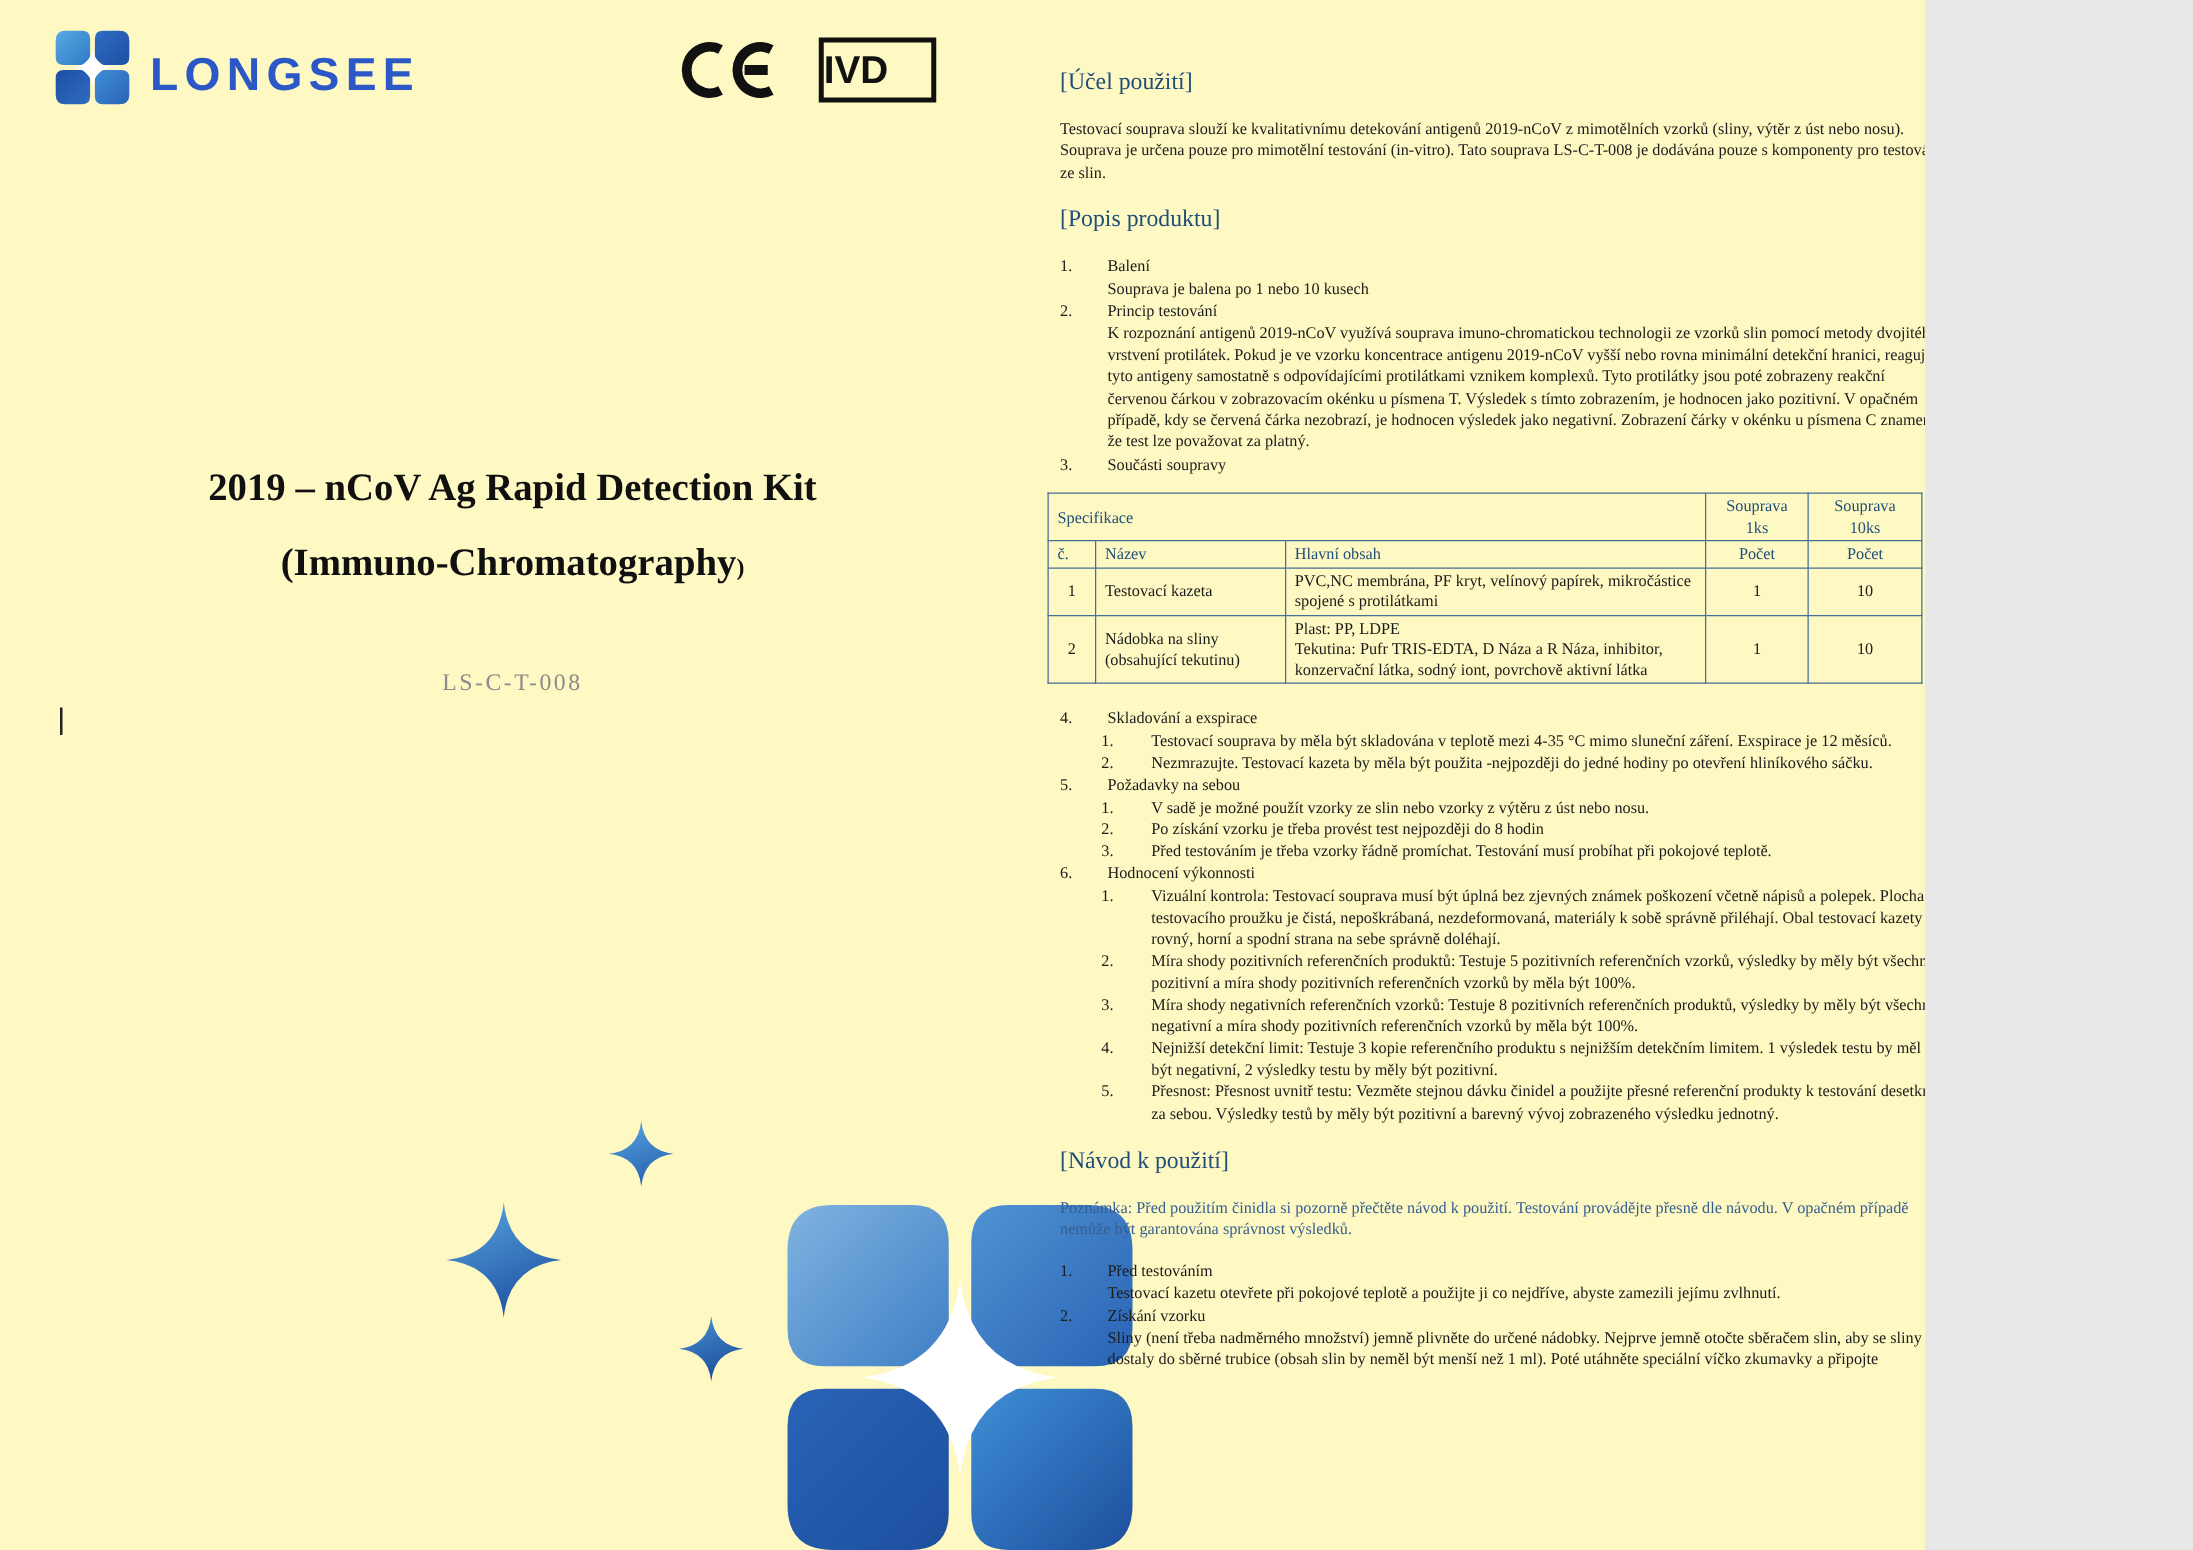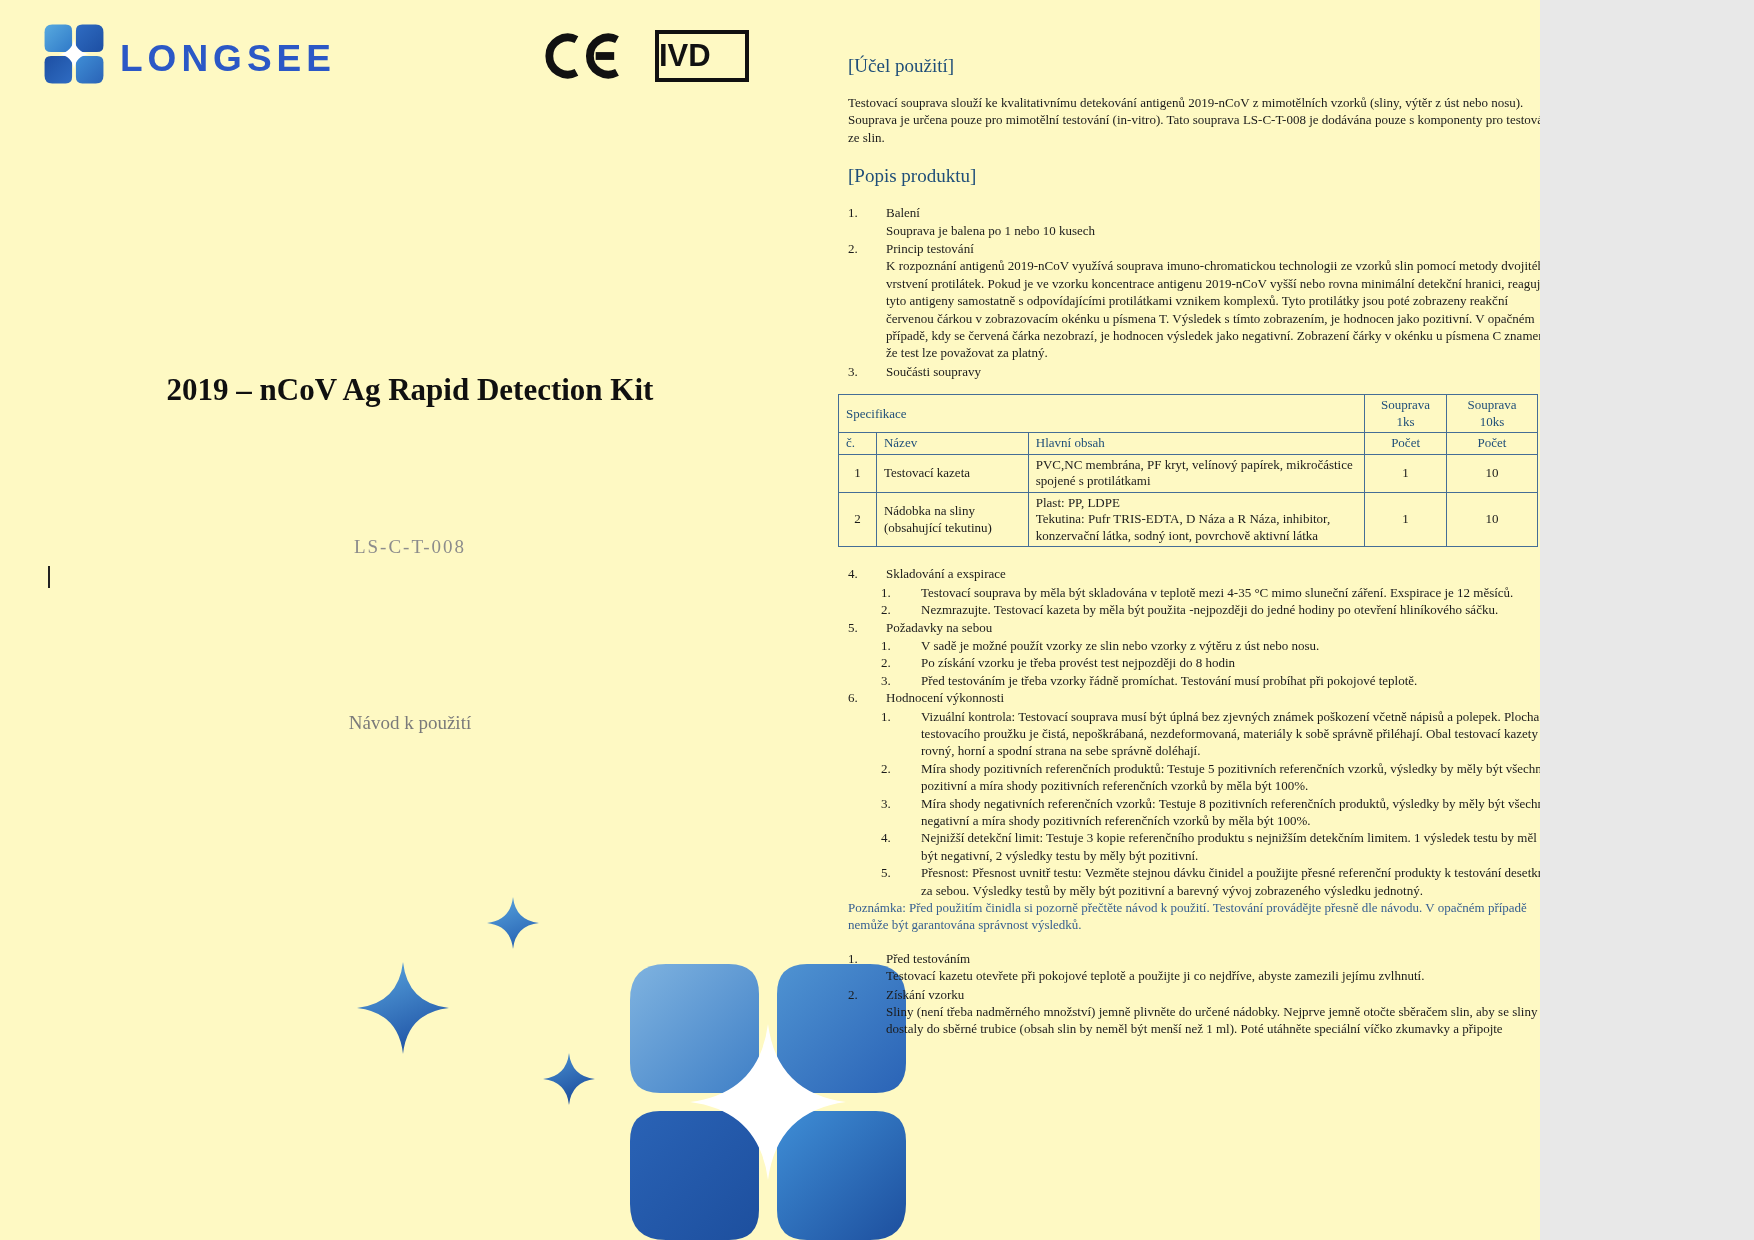--- a/index.html
+++ b/index.html
@@ -99,24 +99,24 @@
       </g>
     </svg>
   </div>
 
   <div class="ivd">
     <span>IVD</span>
   </div>
 
   <div class="title-block">
     <div class="title-l1">2019 – nCoV Ag Rapid Detection Kit</div>
+    <div class="title-l2"><span>(Immuno-Chromatography</span><span class="small-paren">)</span></div>
   </div>
   <div class="prod-code">LS-C-T-008</div>
   <div class="text-cursor"></div>
-  <div class="subtitle">Návod k použití</div>
 
   <div class="shape" style="left:487px;top:897px;">
     <svg width="52" height="52" viewBox="0 0 100 100">
       <defs>
           <linearGradient id="sp1" x1="0" y1="0" x2="0.4" y2="1">
         <stop offset="0" stop-color="#5aa7e0"></stop>
             <stop offset="1" stop-color="#2a66b5"></stop>
           </linearGradient>
         </defs>
       <path fill="url(#sp1)" d="M50 0 Q55 45 100 50 Q55 55 50 100 Q45 55 0 50 Q45 45 50 0 Z"></path>
@@ -295,20 +295,21 @@
     </div>
     <div class="si">
       <span class="si-num">4.</span>
       <span class="si-text">Nejnižší detekční limit: Testuje 3 kopie referenčního produktu s nejnižším detekčním limitem. 1 výsledek testu by měl být negativní, 2 výsledky testu by měly být pozitivní.</span>
     </div>
     <div class="si">
       <span class="si-num">5.</span>
       <span class="si-text">Přesnost: Přesnost uvnitř testu: Vezměte stejnou dávku činidel a použijte přesné referenční produkty k testování desetkrát za sebou. Výsledky testů by měly být pozitivní a barevný vývoj zobrazeného výsledku jednotný.</span>
     </div>
 
+    <h2 class="sec-head mt">[Návod k použití]</h2>
     <p class="note">Poznámka: Před použitím činidla si pozorně přečtěte návod k použití. Testování provádějte přesně dle návodu. V opačném případě nemůže být garantována správnost výsledků.</p>
 
     <div class="mi">
       <span class="mi-num">1.</span>
       <span class="mi-body">
         <span style="display:block">Před testováním</span>
         <span style="display:block">Testovací kazetu otevřete při pokojové teplotě a použijte ji co nejdříve, abyste zamezili jejímu zvlhnutí.</span>
       </span>
     </div>
     <div class="mi">

